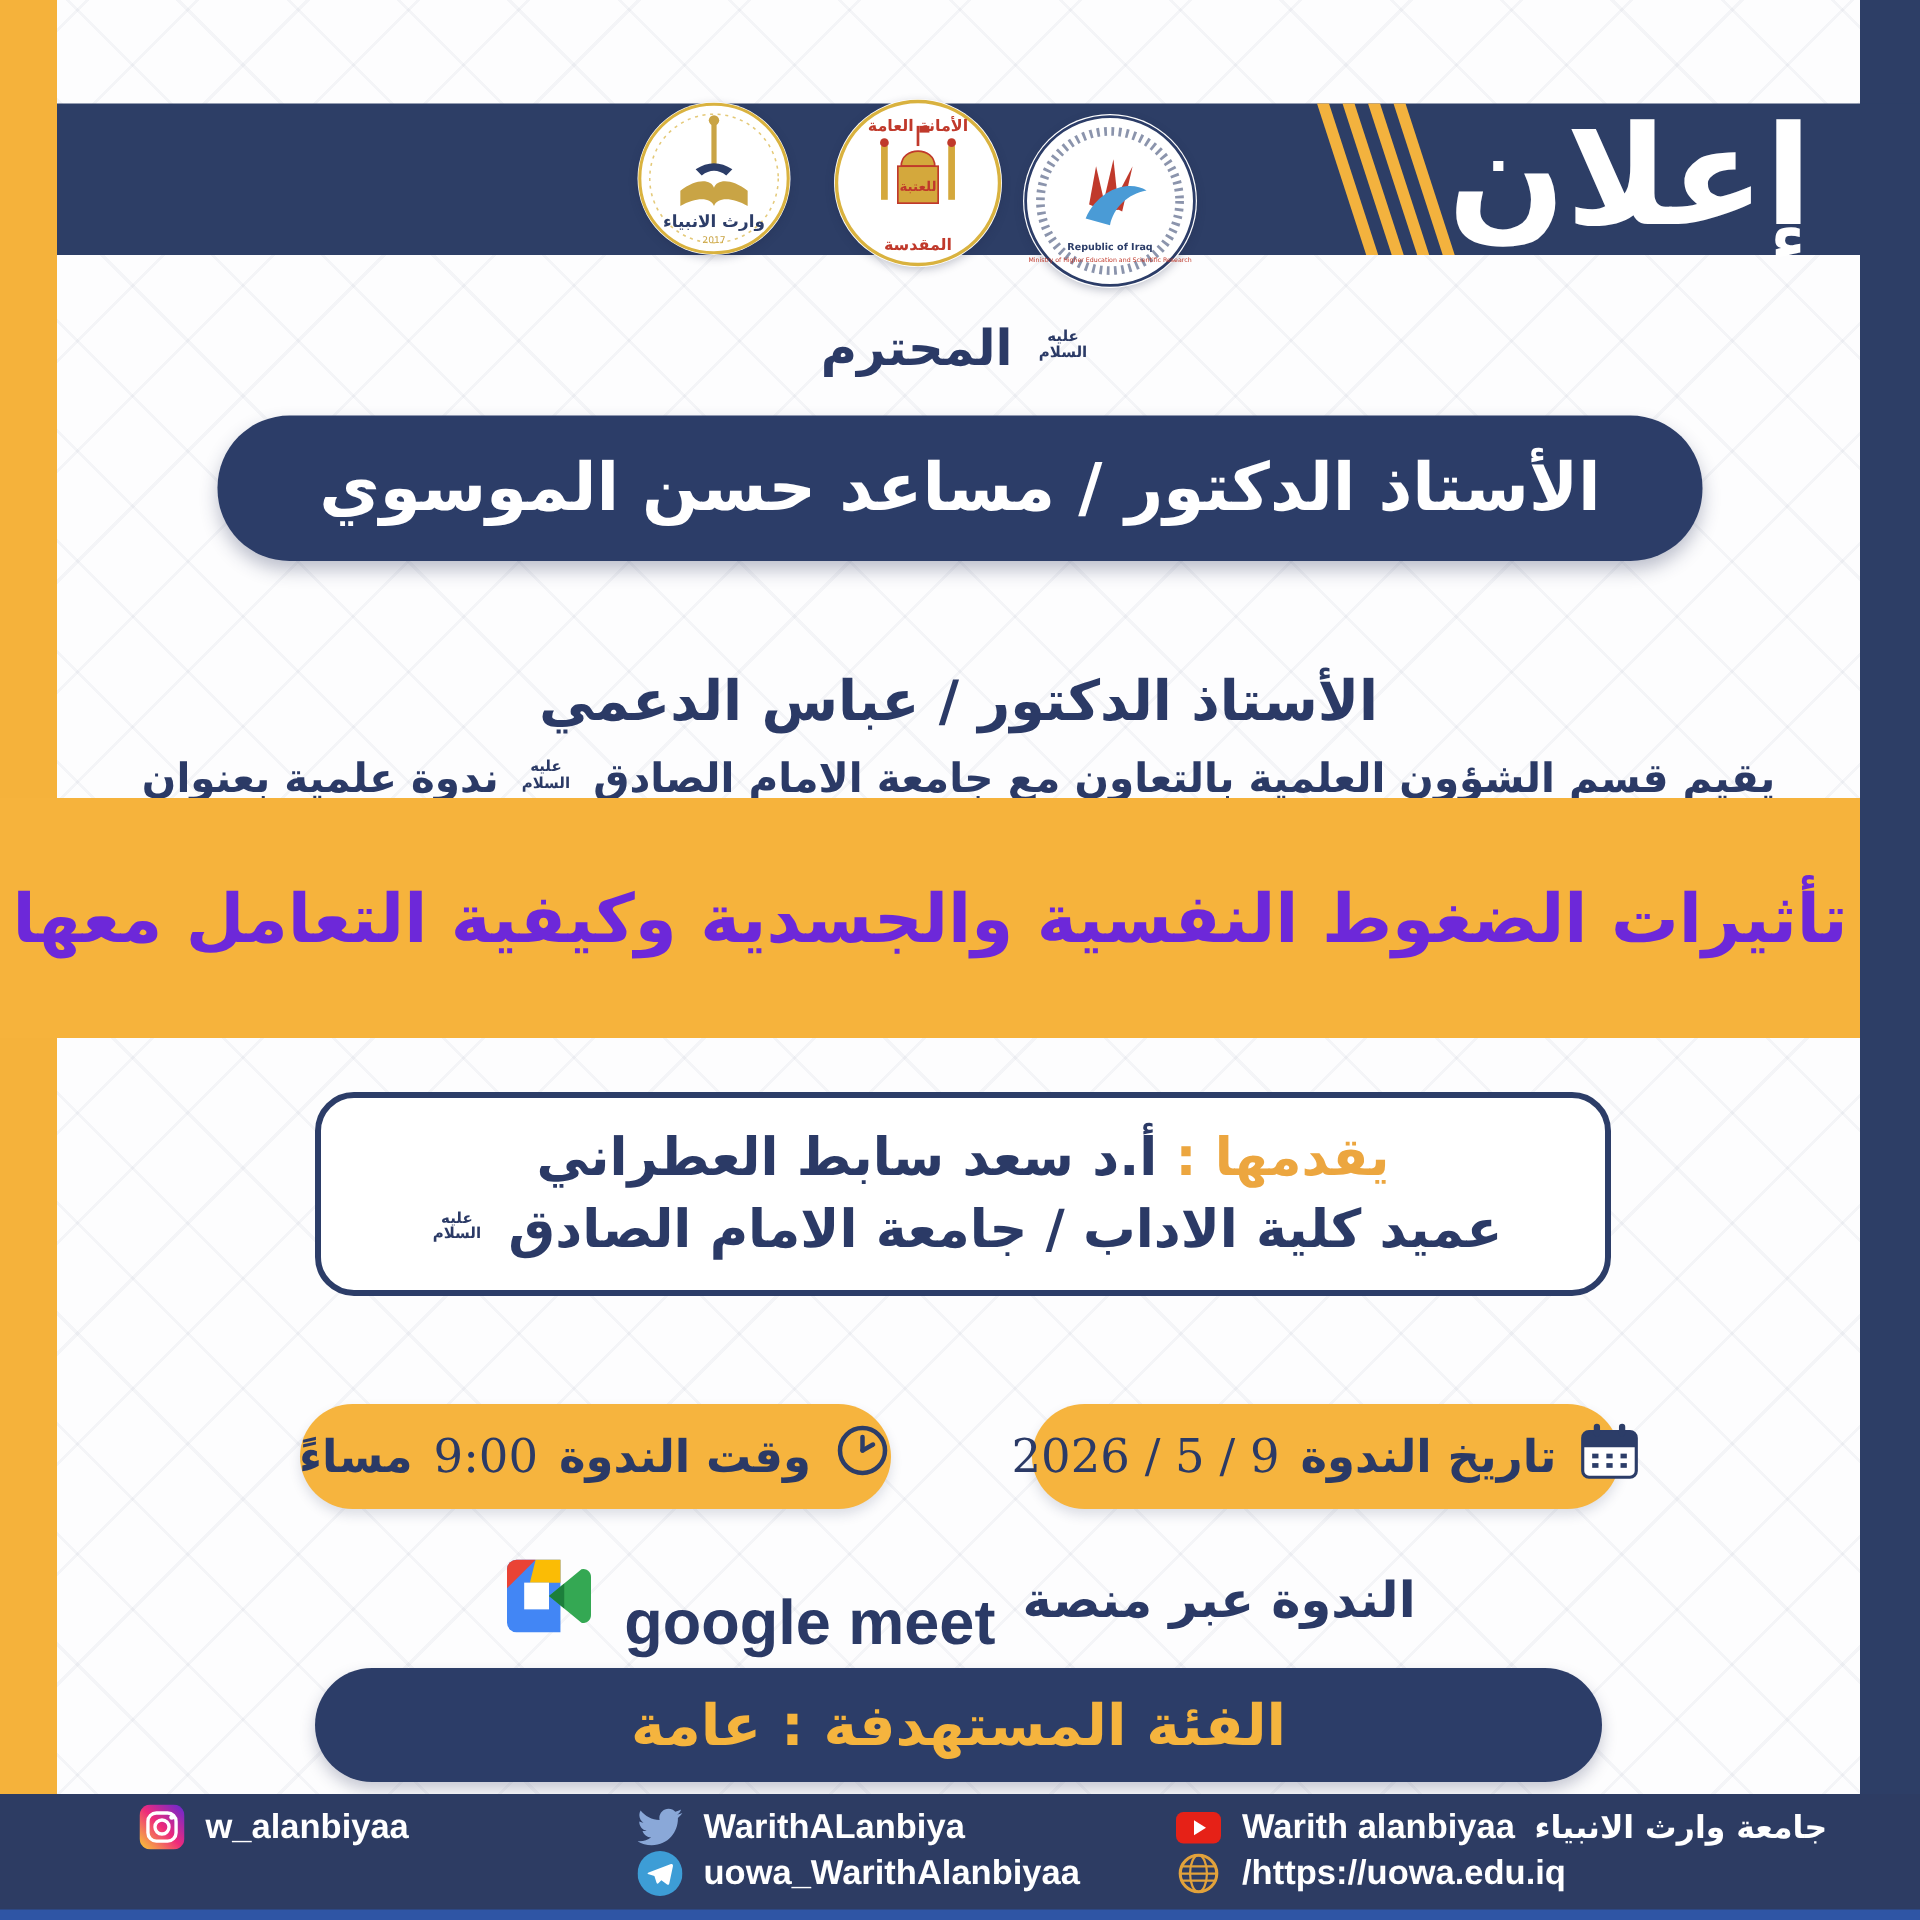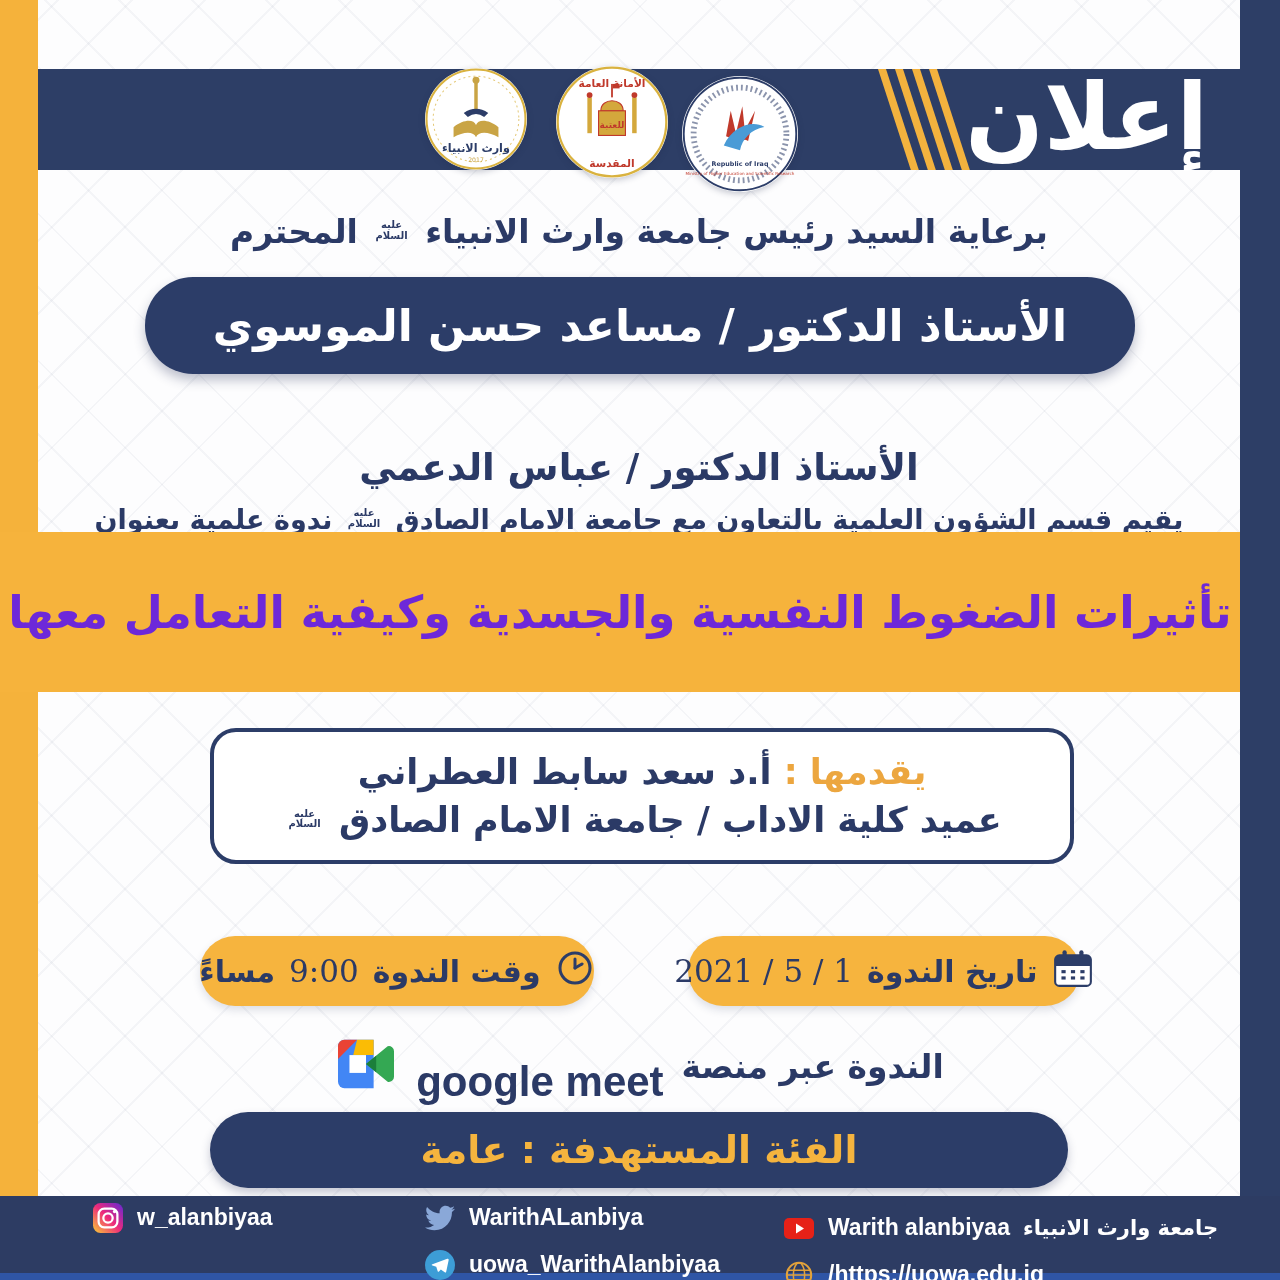--- a/index.html
+++ b/index.html
@@ -49,22 +49,22 @@
   .pill .num{direction:ltr;font-family:"DejaVu Serif","Liberation Serif",serif;font-size:31px;font-weight:normal;}
   .meet-row{position:absolute;left:38px;top:1026px;width:1202px;display:flex;justify-content:center;
     align-items:center;gap:18px;direction:rtl;}
   .meet-row .artxt{font-size:33px;font-weight:bold;}
   .meet-row .entxt{font-family:"Liberation Sans",sans-serif;font-size:42px;font-weight:bold;direction:ltr;margin-top:32px;}
   .target-pill{position:absolute;left:210px;top:1112px;width:858px;height:76px;background:#2c3d68;
     border-radius:38px;color:#f5b43e;font-size:38px;font-weight:bold;display:flex;align-items:center;
     justify-content:center;direction:rtl;box-shadow:0 5px 10px rgba(35,45,85,.25);}
   .footer{position:absolute;left:0;bottom:0;width:1280px;height:77px;background:#2d3c63;
     border-bottom:7px solid #2f55a5;}
-  .fcol{position:absolute;top:6px;display:flex;flex-direction:column;gap:16px;}
-  .fcol.c1{left:92px;} .fcol.c2{left:424px;} .fcol.c3{left:783px;margin-top:10px;}
+  .fcol{position:absolute;top:6px;display:flex;flex-direction:column;gap:0;}
+  .fcol.c1{left:92px;} .fcol.c2{left:424px;} .fcol.c3{left:783px;}
   .frow{display:flex;align-items:center;gap:13px;height:31px;color:#fff;
     font-family:"Liberation Sans",sans-serif;font-weight:bold;font-size:23px;cursor:pointer;}
   .frow .icn{width:32px;height:32px;display:flex;align-items:center;justify-content:center;}
   .frow .arname{font-family:"DejaVu Sans",sans-serif;font-size:21px;direction:rtl;margin-right:8px;}
 </style>
 </head>
 <body>
 
 <div class="poster">
 
@@ -118,21 +118,20 @@
       <path d="M42 30 L48 56 L38 52 Z" fill="#c0392b"></path>
       <path d="M52 26 L55 55 L45 56 Z" fill="#c0392b"></path>
       <path d="M63 30 L57 56 L51 53 Z" fill="#c0392b"></path>
       <path d="M36 60 C44 42 62 38 71 44 C60 46 52 54 50 64 Z" fill="#4a9bd6"></path>
       <text x="50" y="78" text-anchor="middle" font-size="5.5" font-weight="bold" fill="#2c3d68">Republic of Iraq</text>
       <text x="50" y="85" text-anchor="middle" font-size="3.6" fill="#c0392b">Ministry of Higher Education and Scientific Research</text>
     </svg>
   </div>
 
   <div class="centerline patronage ar">
-    <span>برعاية السيد رئيس جامعة وارث الانبياء</span>
     <span class="pbuh">
       <span>عليه</span>
       <span>السلام</span>
     </span>
     <span>المحترم</span>
   </div>
 
   <div class="president-pill ar">
     <span>الأستاذ الدكتور / مساعد حسن الموسوي</span>
   </div>
@@ -180,21 +179,21 @@
           <rect x="9" y="22" width="4" height="3"></rect>
             <rect x="18" y="22" width="4" height="3"></rect>
             <rect x="27" y="22" width="4" height="3"></rect>
           <rect x="9" y="28" width="4" height="3"></rect>
             <rect x="18" y="28" width="4" height="3"></rect>
             <rect x="27" y="28" width="4" height="3"></rect>
         </g>
       </svg>
     </span>
     <span>تاريخ الندوة</span>
-    <span class="num" dir="ltr">2021 / 5 / 1</span>
+    <span class="num" dir="ltr">2026 / 5 / 9</span>
   </div>
 
   <div class="pill time">
     <span class="icn">
       <svg width="40" height="40" viewBox="0 0 40 40">
         <circle cx="20" cy="20" r="15" fill="none" stroke="#2c3d68" stroke-width="3"></circle>
         <path d="M20 20 L20 11" stroke="#2c3d68" stroke-width="3" stroke-linecap="round"></path>
         <path d="M20 20 L27 16" stroke="#2c3d68" stroke-width="3" stroke-linecap="round"></path>
       </svg>
     </span>

